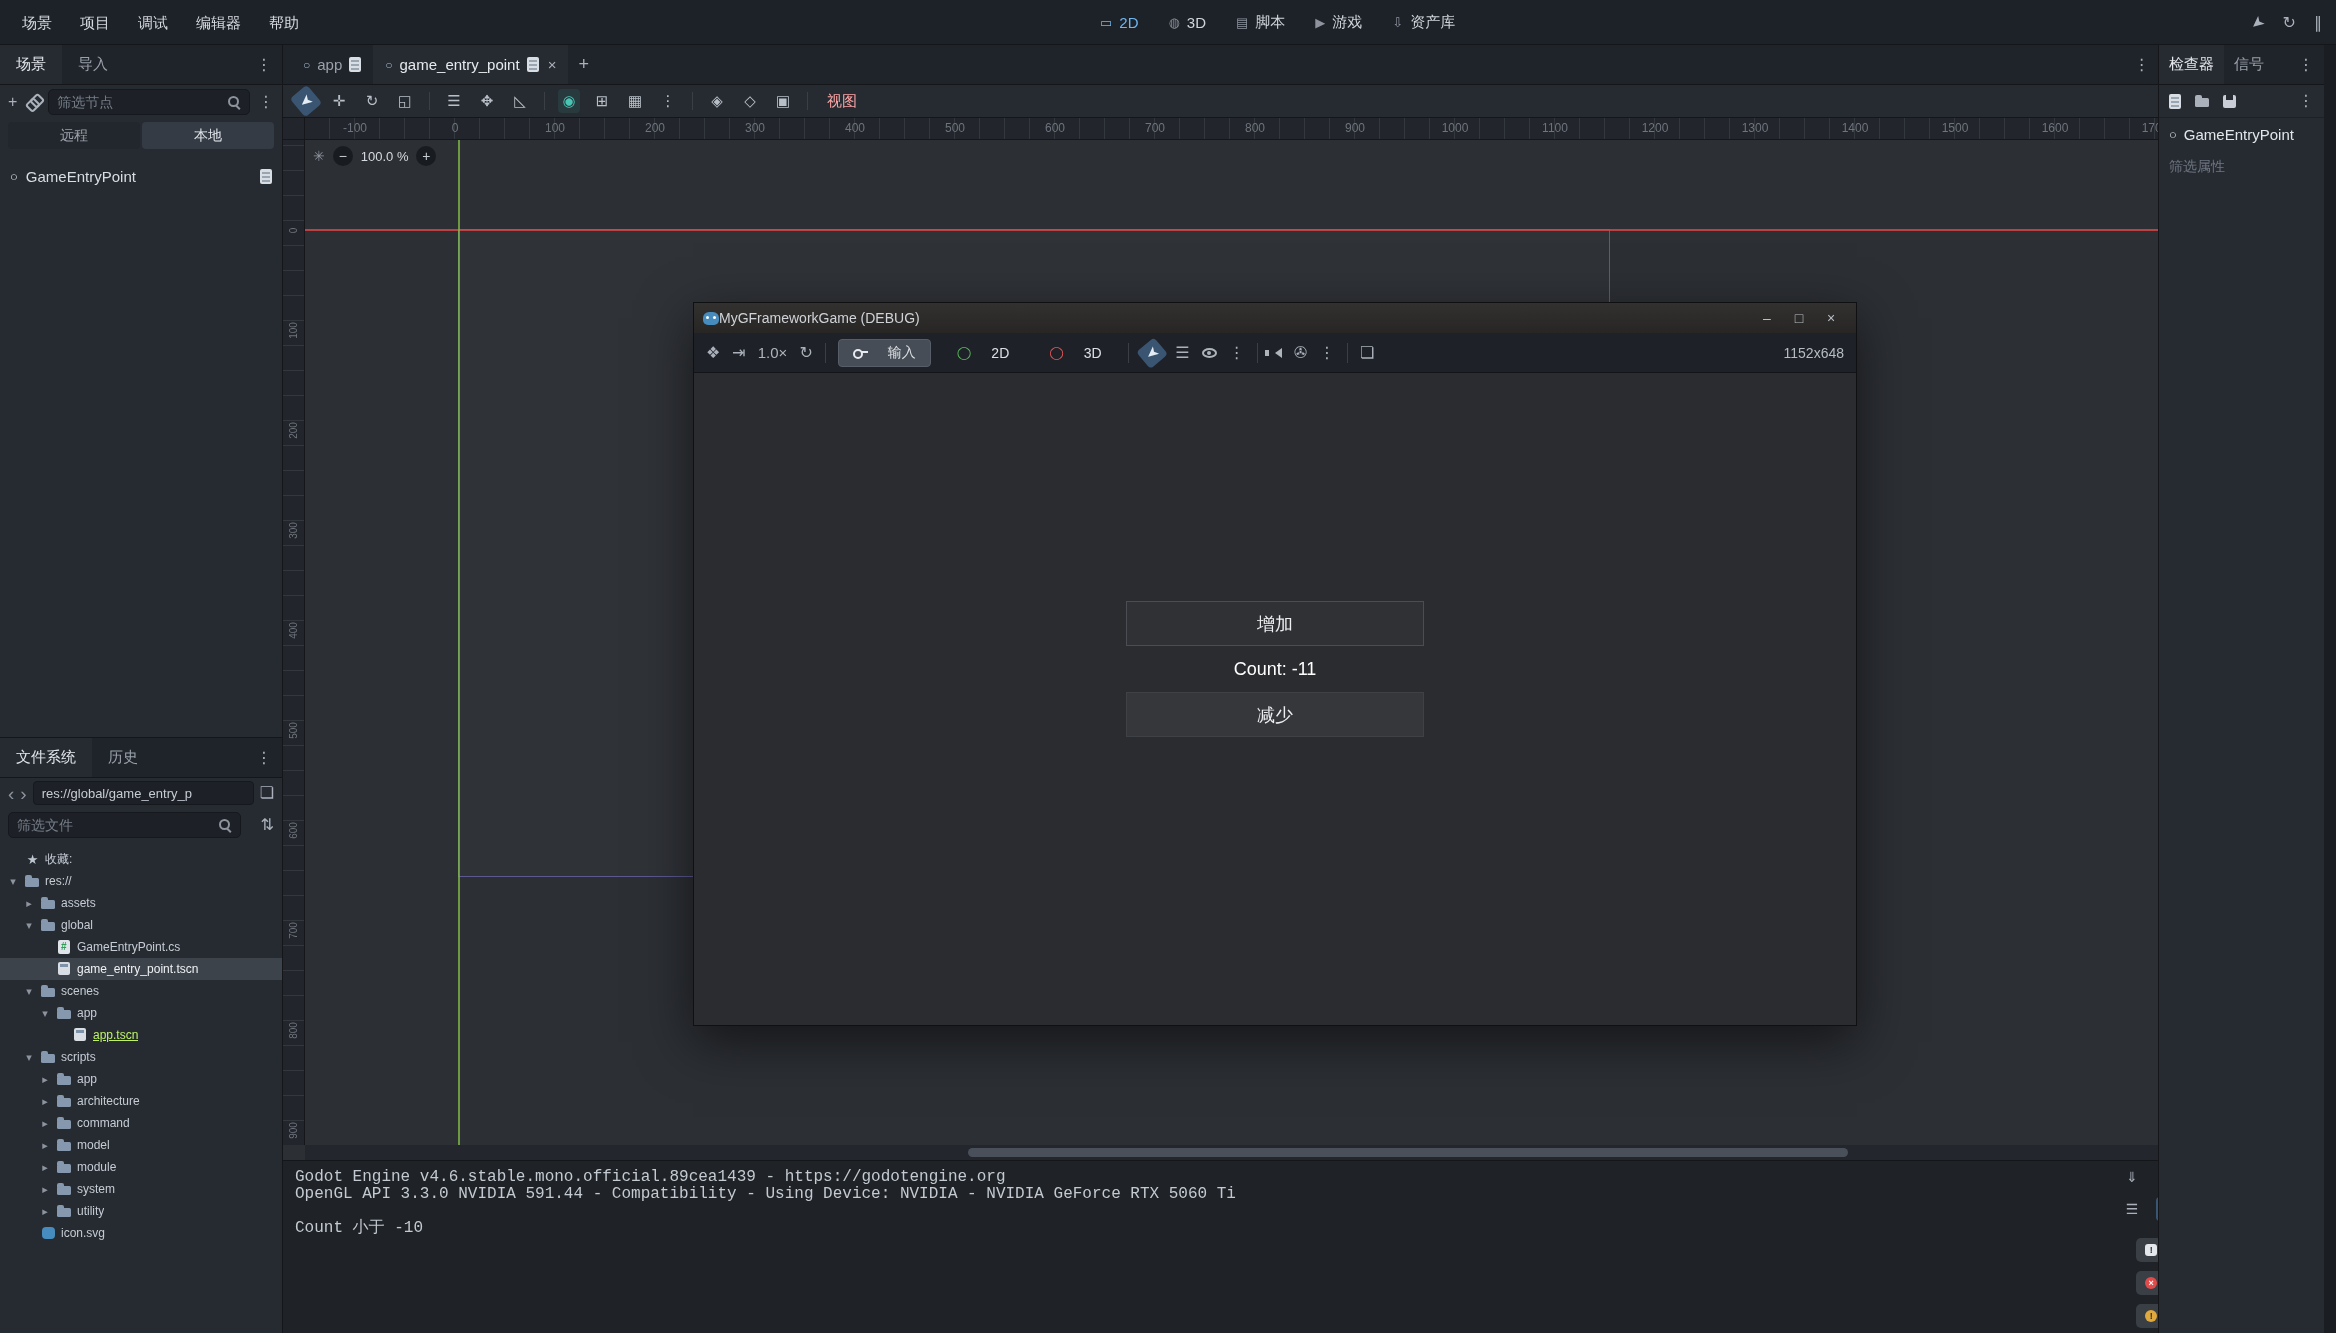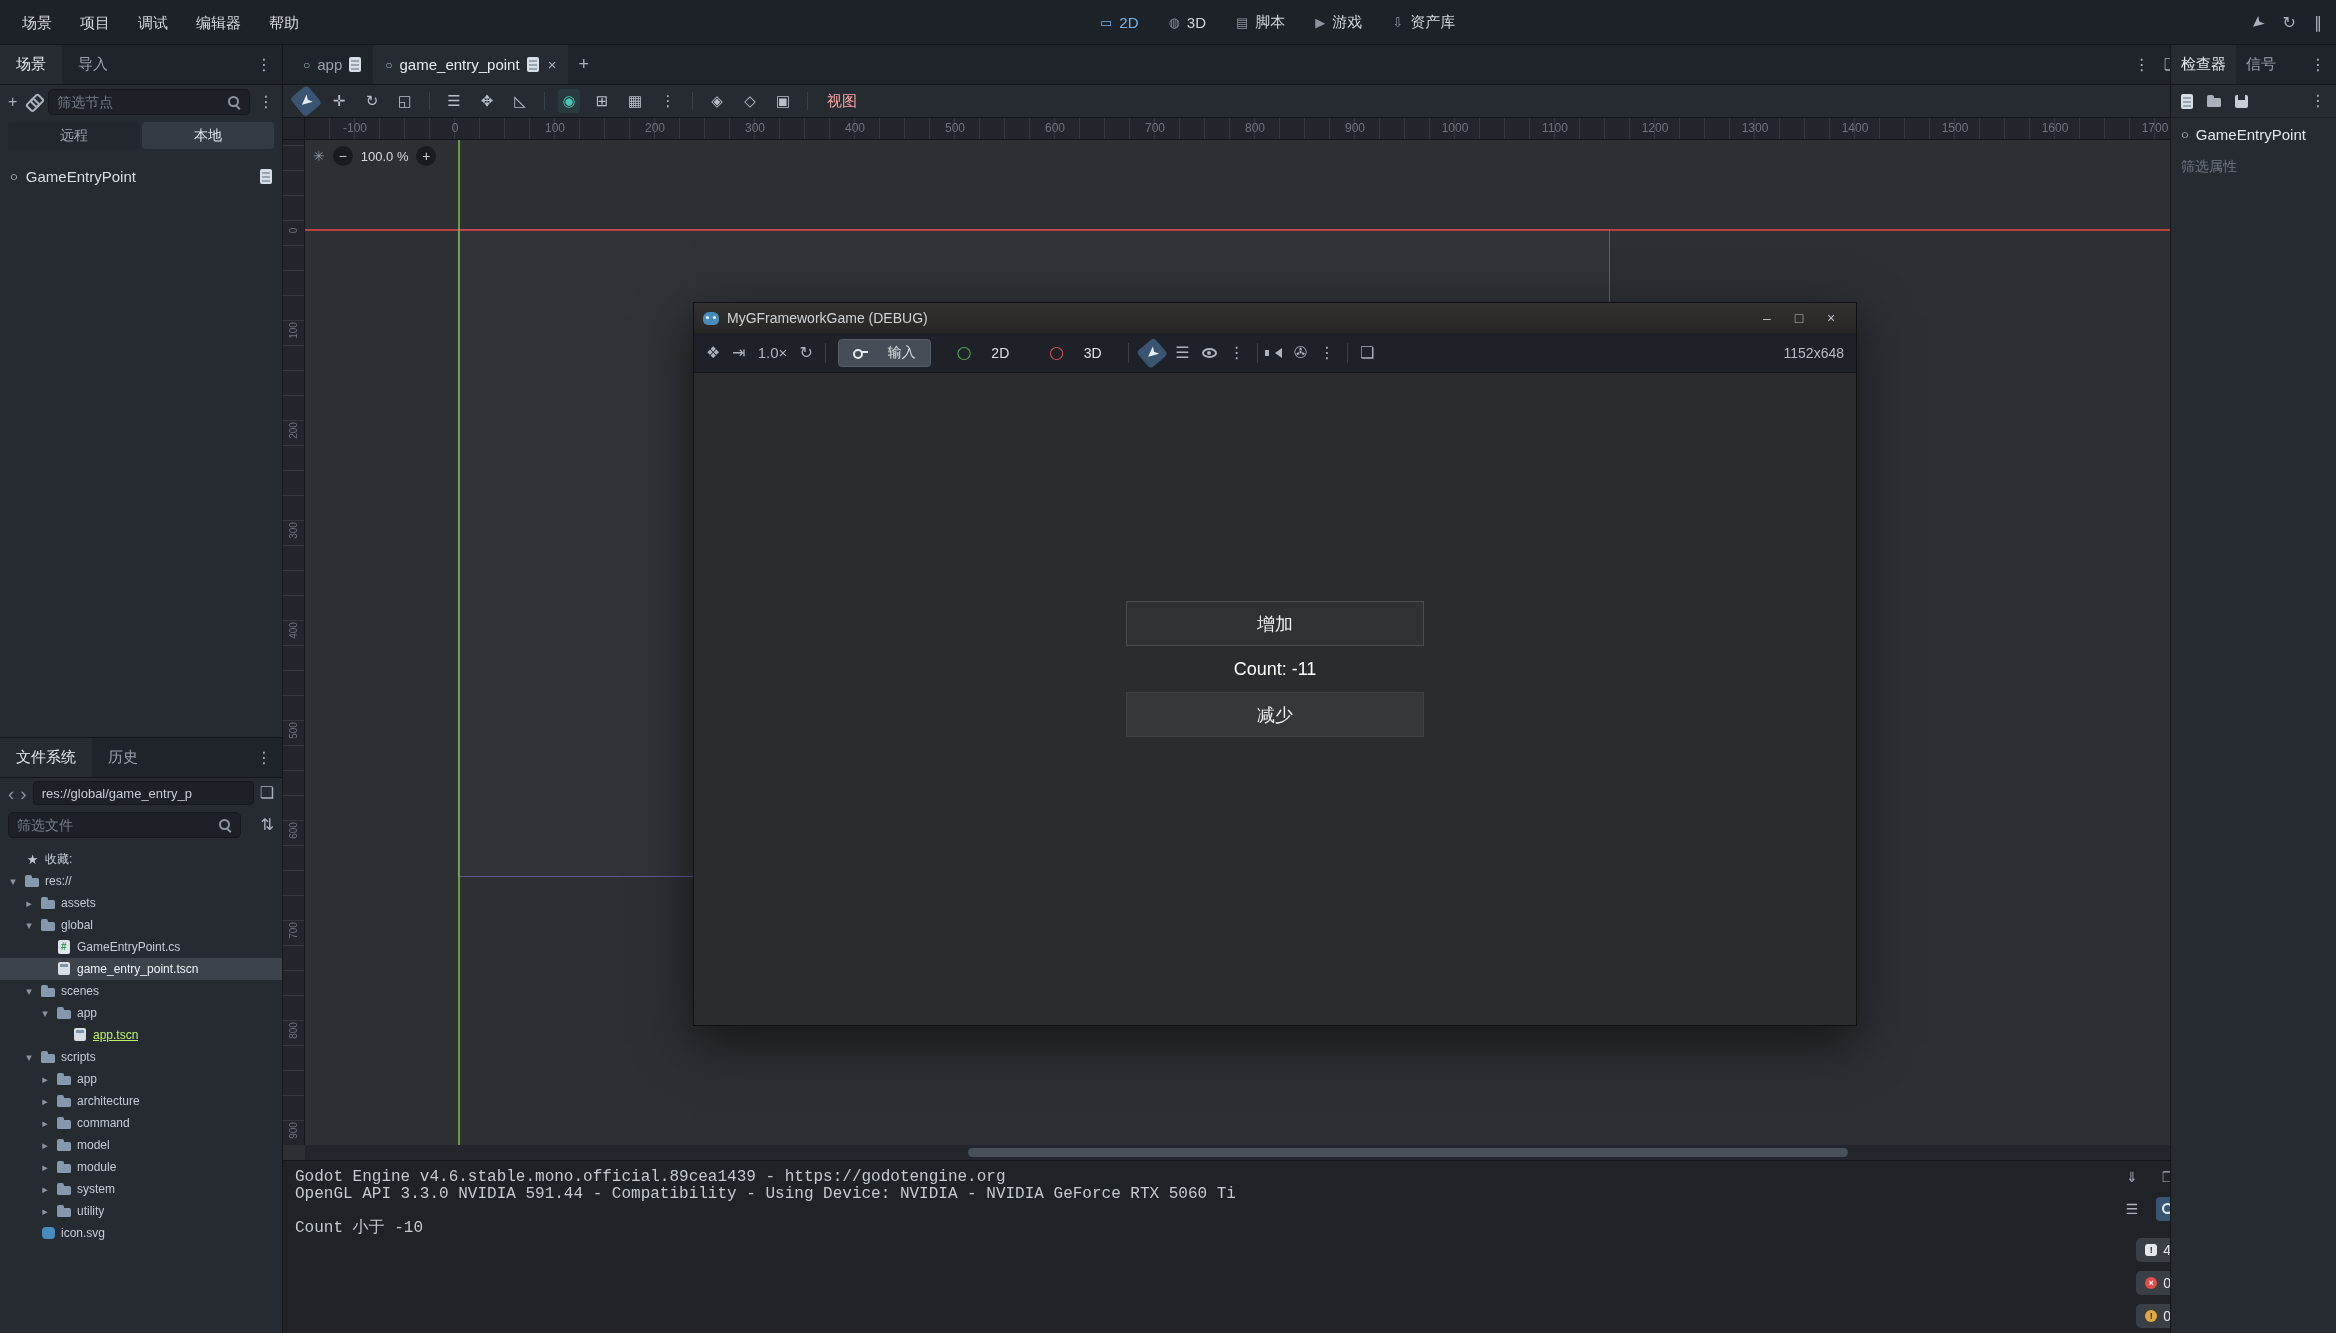--- a/index.html
+++ b/index.html
@@ -133,35 +133,35 @@
   .out-icons .sq-btn{width:24px;height:24px;border-radius:4px;display:flex;align-items:center;justify-content:center;color:#aab1ba;font-size:14px;}
   .sq-btn.active-blue{background:#3a5572;}
   .badge{display:flex;align-items:center;margin-top:9px;}
   .pill{display:flex;align-items:center;gap:6px;background:#3a3f46;border-radius:5px;padding:4px 9px;font-size:14px;color:#e6e9ec;}
   .b-ic{width:12px;height:12px;border-radius:3px;display:flex;align-items:center;justify-content:center;font-size:9px;font-weight:bold;flex:none;}
   .b-ic.white{background:#e4e8ec;color:#2a2e34;}
   .b-ic.red{background:#e14b4b;border-radius:50%;color:#fff;}
   .b-ic.yellow{background:#e0a93e;border-radius:50%;color:#2a2e34;}
 
   
-  #right-dock{position:absolute;right:0;top:45px;width:166px;bottom:0;background:var(--bg-dock);border-left:1px solid var(--border);display:flex;flex-direction:column;}
+  #right-dock{position:absolute;right:12px;top:45px;width:166px;bottom:0;background:var(--bg-dock);border-left:1px solid var(--border);display:flex;flex-direction:column;}
   #right-dock .tab{padding:0 10px;}
   .insp-toolbar{height:33px;display:flex;align-items:center;gap:13px;padding:0 10px;border-bottom:1px solid #1d2127;}
   .i-folder{position:relative;width:16px;height:14px;flex:none;}
   .i-folder::before{content:"";position:absolute;left:1px;top:4px;width:14px;height:9px;background:#aab1ba;border-radius:1.5px;}
   .i-folder::after{content:"";position:absolute;left:1px;top:1px;width:7px;height:4px;background:#aab1ba;border-radius:2px 2px 0 0;}
   .i-disk{position:relative;width:13px;height:13px;background:#c9ced6;border-radius:2px;flex:none;}
   .i-disk::after{content:"";position:absolute;left:3px;top:0;width:7px;height:5px;background:var(--bg-dock);}
   .insp-node{height:32px;display:flex;align-items:center;gap:7px;padding:0 10px;font-size:15px;color:#e2e6ea;}
   .insp-node .t-label{flex:1;}
   .insp-filter{padding:8px 10px;font-size:14px;color:#6f7680;}
 
   
   #game-window{position:absolute;left:693px;top:302px;width:1164px;height:724px;background:#2a2c2f;border:1px solid #0f1012;box-shadow:0 16px 50px rgba(0,0,0,.55);z-index:60;display:flex;flex-direction:column;}
-  .gw-titlebar{height:30px;background:linear-gradient(#33312f,#272624);display:flex;align-items:center;gap:8px;padding:0 9px;flex:none;}
+  .gw-titlebar{height:30px;background:linear-gradient(#33312f,#272624);display:flex;align-items:center;padding:0 9px;flex:none;}
   .godot-logo{width:16px;height:13px;background:#478cbf;border-radius:6px 6px 5px 5px;position:relative;flex:none;}
   .godot-logo::after{content:"";position:absolute;left:3px;top:4px;width:3px;height:3px;border-radius:50%;background:#fff;box-shadow:7px 0 0 #fff;}
   .gw-title{font-size:14px;color:#cfd3d8;}
   .gw-controls{margin-left:auto;display:flex;}
   .wc{width:32px;text-align:center;color:#b9bec5;font-size:14px;}
   .gw-toolbar{height:40px;background:#1e2127;border-bottom:1px solid #121419;display:flex;align-items:center;gap:12px;padding:0 12px;color:#aeb4bc;font-size:15px;flex:none;}
   .gw-toolbar .sep{width:1px;height:20px;background:var(--border-soft);}
   .gw-btn{display:flex;align-items:center;gap:20px;padding:4px 14px;border-radius:4px;font-size:14px;color:#dde1e5;}
   .gw-btn.pressed{background:#474d56;border:1px solid #575e68;}
   .ring{font-size:13px;font-weight:bold;}

